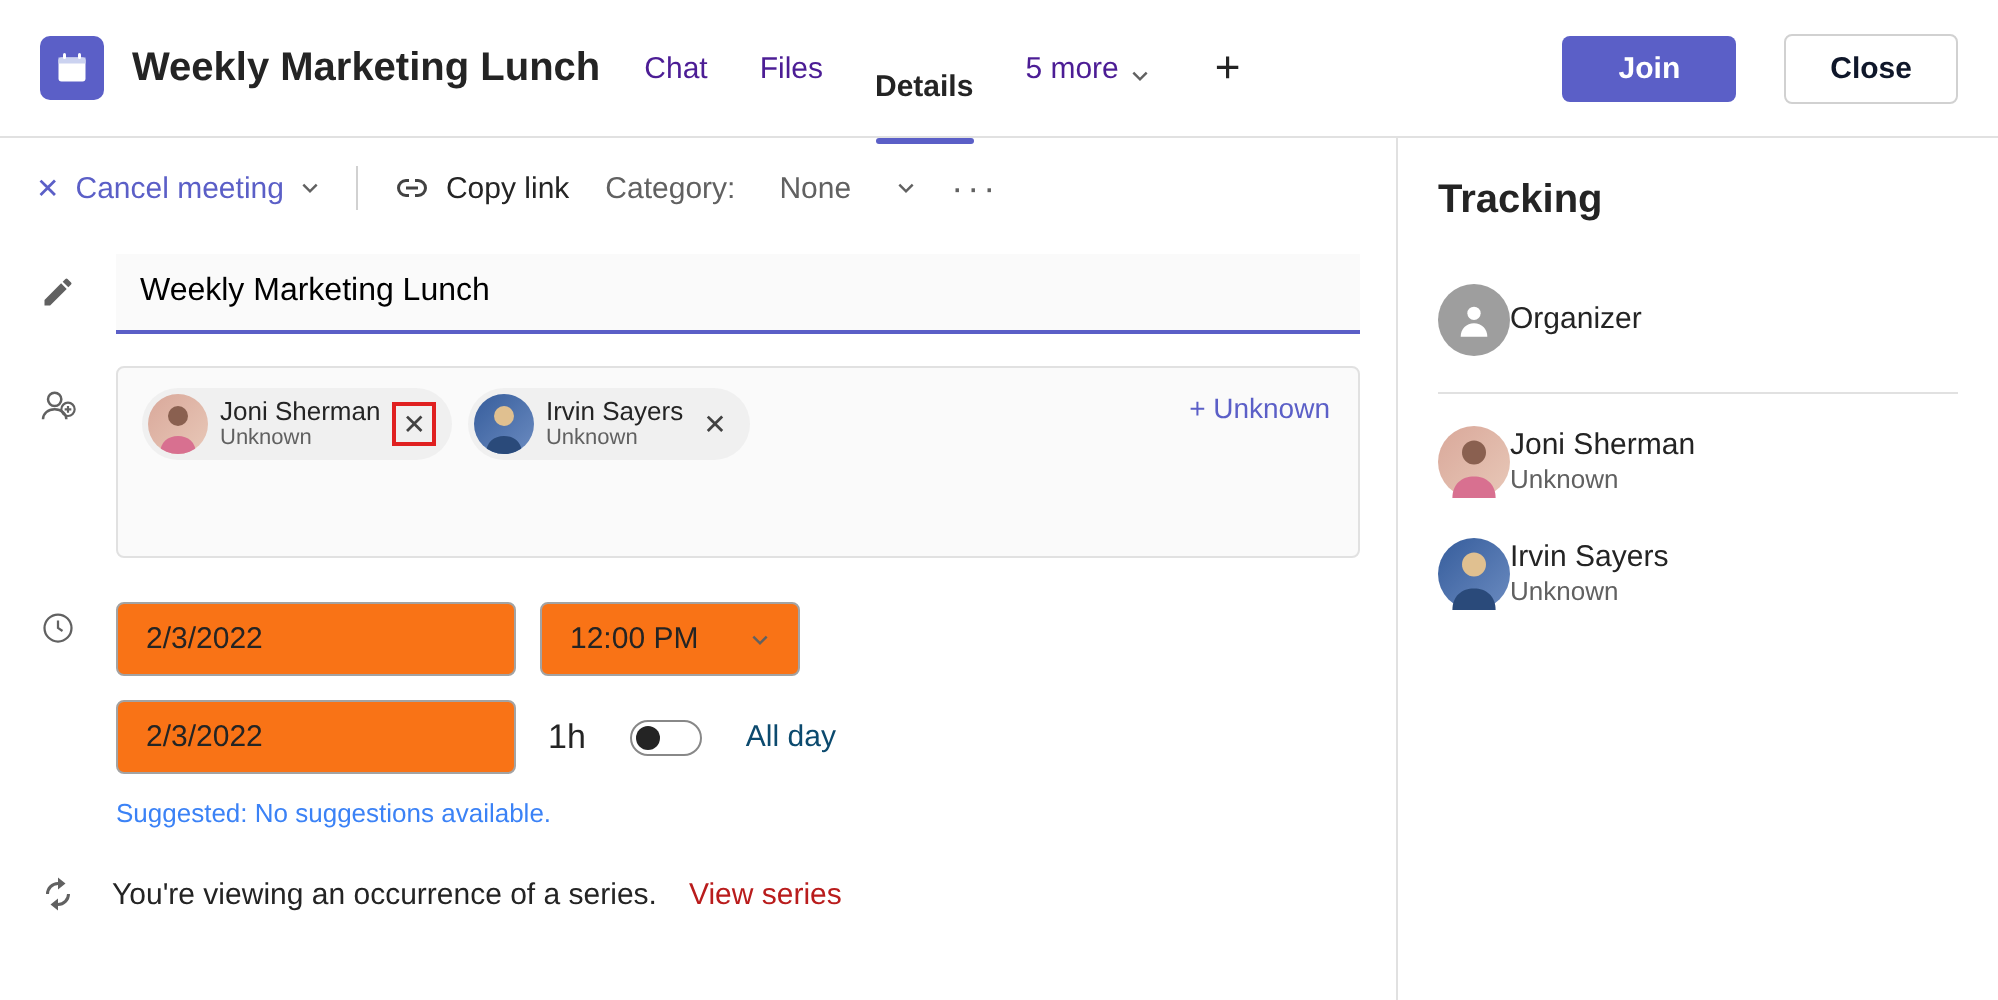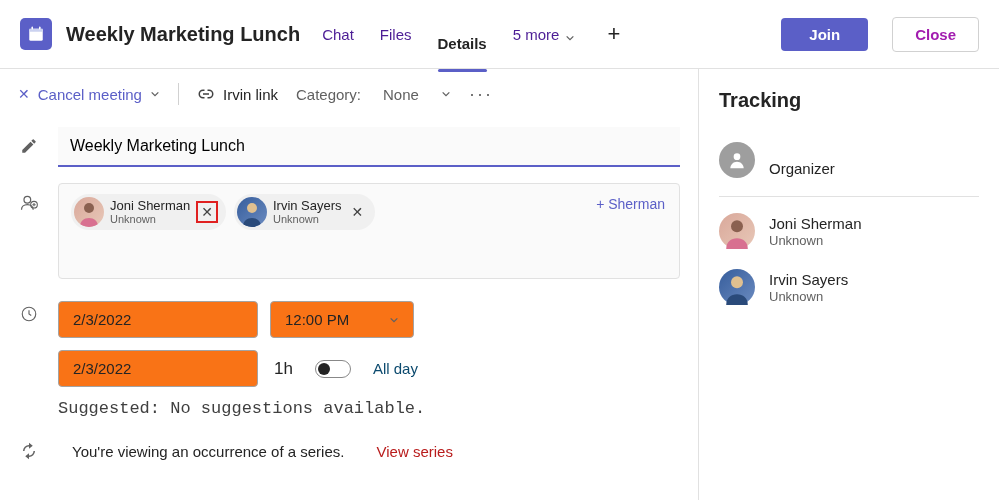--- a/index.html
+++ b/index.html
@@ -10,21 +10,21 @@
   .app-icon { width: 32px; height: 32px; background: #5b5fc7; border-radius: 5px; display:flex; align-items:center; justify-content:center; }
   .title { font-size: 20px; font-weight: 700; color: #242424; }
   .tabs { display: flex; gap: 26px; margin-left: 8px; align-items: center; }
   .tab { font-size: 15px; color: #4c1d95; padding: 6px 0; cursor: pointer; position: relative; }
   .tab.active { font-weight: 600; color: #242424; margin-top: 19px; }
   .tab.active::after { content:""; position:absolute; left:0; right:0; bottom:-14px; height:3px; background:#5b5fc7; border-radius:2px; }
   .more-tab { display:flex; align-items:flex-end; gap:6px; }
   .plus-btn { font-size: 22px; color:#242424; margin-left: 6px; cursor:pointer; font-weight:300; }
   .spacer { flex: 1; }
   .join-btn { background:#5b5fc7; color:#fff; border:none; padding:8px 28px; border-radius:4px; font-size:15px; font-weight:600; cursor:pointer; }
-  .close-btn { background:#fff; color:#a21caf; border:1px solid #d1d1d1; padding:8px 22px; border-radius:4px; font-size:15px; font-weight:600; cursor:pointer; margin-left:10px; }
+  .close-btn { background:#fff; color:#0f172a; border:1px solid #d1d1d1; padding:8px 22px; border-radius:4px; font-size:15px; font-weight:600; cursor:pointer; margin-left:10px; }
 
   
   .body { display:flex; height: calc(500px - 58px); }
   .main { flex: 1; padding: 0; border-right: 1px solid #e1e1e1; }
   .side { width: 300px; padding: 20px 20px; }
 
   
   .toolbar { display:flex; align-items:center; gap: 18px; padding: 14px 18px; }
   .cancel-btn { display:flex; align-items:center; gap:8px; color:#5b5fc7; font-size:15px; cursor:pointer; }
   .cancel-x { font-size:14px; }
@@ -47,35 +47,35 @@
   .chip-text { display:flex; flex-direction:column; line-height:1.1; }
   .chip-name { font-size:13px; color:#242424; }
   .chip-status { font-size:11px; color:#616161; }
   .chip-x { font-size:14px; color:#424242; cursor:pointer; padding:2px 4px; }
   .chip-x.highlighted { border:2px solid #e02020; padding:1px 3px; }
   .optional-link { position:absolute; right:14px; top:12px; color:#5b5fc7; font-size:14px; cursor:pointer; }
 
   .dt-row { display:flex; gap:12px; padding: 6px 0; align-items:center; }
   .dt-input { background:#f97316; border:1px solid #a3a3a3; border-radius:4px; padding:9px 14px; font-size:15px; color:#242424; }
   .dt-date { width:200px; }
-  .dt-time { width:144px; display:flex; align-items:center; justify-content:space-between; cursor:pointer; }
+  .dt-time { width:130px; display:flex; align-items:center; justify-content:space-between; cursor:pointer; }
   .duration { font-size:17px; color:#242424; margin-left:4px; }
   .toggle { width:36px; height:18px; background:#fff; border:1px solid #888; border-radius:10px; position:relative; margin-left:10px; cursor:pointer; }
   .toggle::after { content:""; position:absolute; left:2px; top:2px; width:12px; height:12px; background:#242424; border-radius:50%; }
   .allday-label { font-size:15px; color:#0c4a6e; margin-left:10px; }
 
-  .suggested { font-size:17px; color:#404040; padding: 6px 0 0 0; font-family: Liberation Mono, monospace; }
-
-  .series-row { display:flex; align-items:center; gap:32px; padding: 16px 18px; font-size:15px; }
+  .suggested { font-size:13px; color:#3b82f6; padding: 6px 0 0 0; }
+
+  .series-row { display:flex; align-items:center; gap:16px; padding: 16px 18px; font-size:15px; }
   .series-text { color:#242424; }
   .series-link { color:#b91c1c; font-weight:400; cursor:pointer; }
 
   
   .tracking-title { font-size:20px; font-weight:700; margin-bottom:20px; }
-  .track-item { display:flex; align-items:flex-end; gap:14px; padding:10px 0; }
+  .track-item { display:flex; align-items:center; padding:10px 0; }
   .track-item.first { border-bottom:1px solid #e1e1e1; padding-bottom:18px; margin-bottom:6px; }
   .avatar-md { width:36px; height:36px; border-radius:50%; background:#c8b0a0; display:flex; align-items:center; justify-content:center; }
   .avatar-organizer { background:#9e9e9e; }
   .track-text { display:flex; flex-direction:column; line-height:1.2; }
   .track-name { font-size:15px; color:#242424; }
   .track-status { font-size:13px; color:#616161; }
 
   .chev-svg { width:10px; height:10px; }
 
   
@@ -122,21 +122,21 @@
         <span>Cancel meeting</span>
         <svg class="chev-svg" viewBox="0 0 12 12">
             <path d="M2 4l4 4 4-4" stroke="#616161" stroke-width="1.5" fill="none"></path>
           </svg>
       </div>
       <div class="vdiv"></div>
       <div class="copy-link">
         <svg width="18" height="14" viewBox="0 0 24 16">
             <path d="M8 2a6 6 0 000 12h2v-2H8a4 4 0 010-8h2V2H8zm6 0v2h2a4 4 0 010 8h-2v2h2a6 6 0 000-12h-2zM8 7h8v2H8z" fill="#424242"></path>
           </svg>
-        <span>Irvin link</span>
+        <span>Copy link</span>
       </div>
       <div class="category">
         <span>Category:</span>
         <span>None</span>
         <svg class="chev-svg" viewBox="0 0 12 12">
             <path d="M2 4l4 4 4-4" stroke="#616161" stroke-width="1.5" fill="none"></path>
           </svg>
       </div>
       <div class="more-dots">···</div>
     </div>
@@ -184,21 +184,21 @@
                   <circle cx="15" cy="11" r="5" fill="#e0c090"></circle>
                   <path d="M6 30c0-6 4-9 9-9s9 3 9 9" fill="#2a4a7a"></path>
                 </svg>
             </div>
             <div class="chip-text">
               <span class="chip-name">Irvin Sayers</span>
               <span class="chip-status">Unknown</span>
             </div>
             <span class="chip-x">✕</span>
           </div>
-          <span class="optional-link">+ Sherman</span>
+          <span class="optional-link">+ Unknown</span>
         </div>
       </div>
     </div>
 
     <div class="row">
       <div class="row-icon">
         <svg width="18" height="18" viewBox="0 0 24 24">
             <circle cx="12" cy="12" r="9" fill="none" stroke="#616161" stroke-width="1.5"></circle>
             <path d="M12 7v5l3 2" stroke="#616161" stroke-width="1.5" fill="none"></path>
           </svg>

